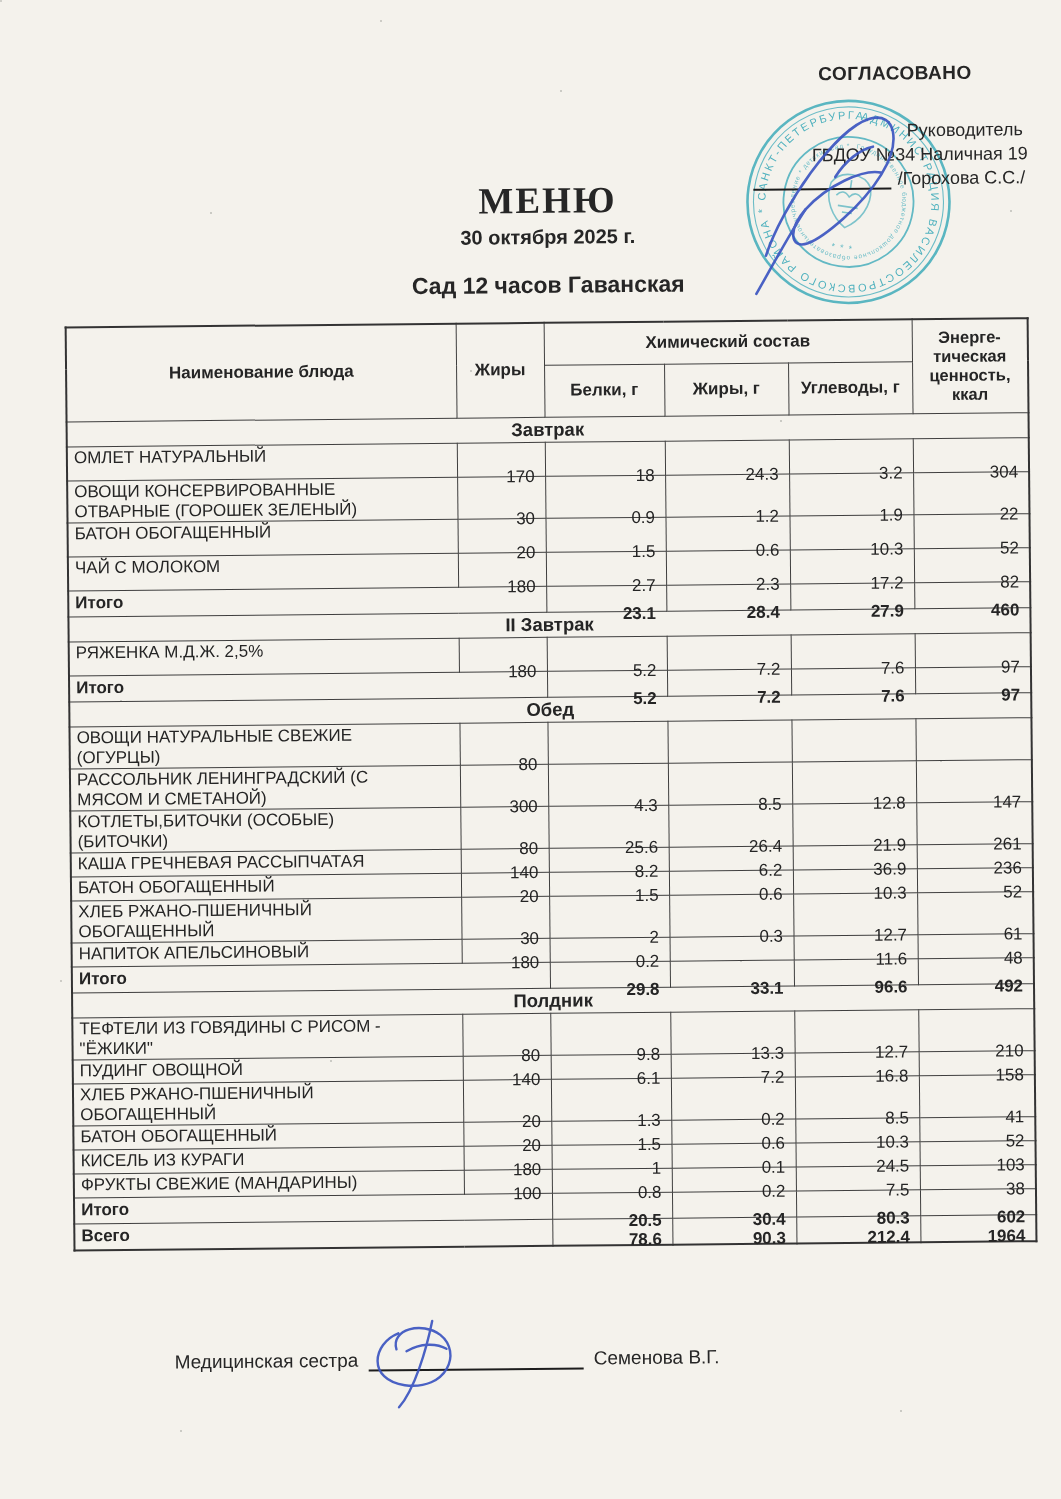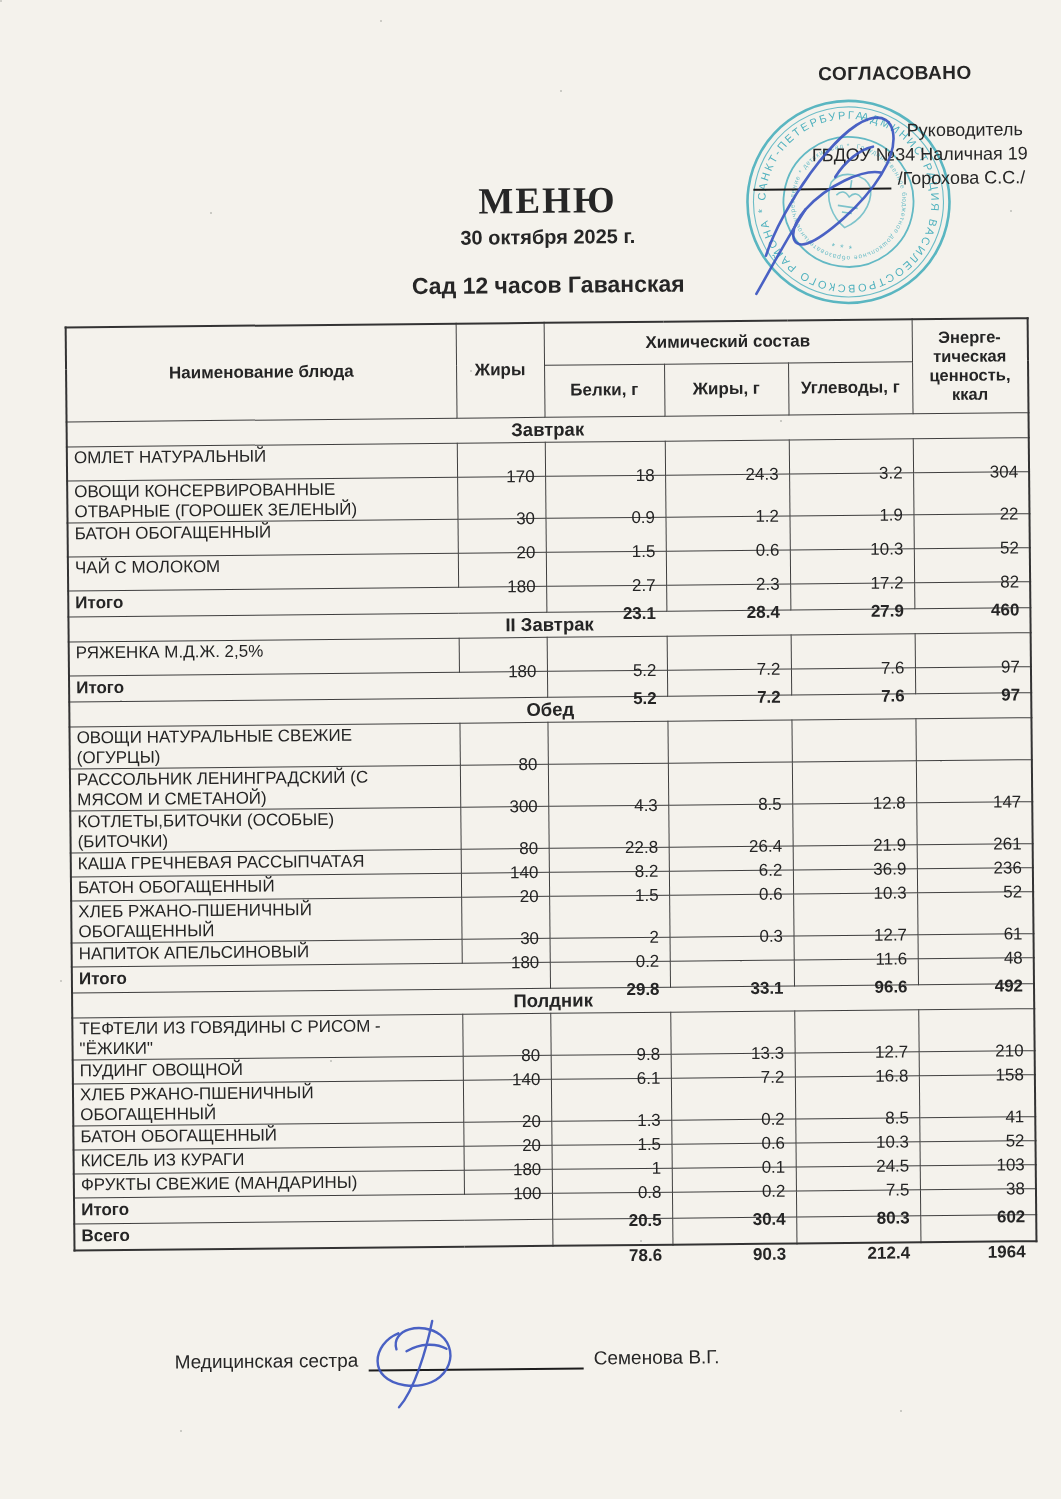--- a/index.html
+++ b/index.html
@@ -48,21 +48,21 @@
     text-align:left;vertical-align:top;padding:1px 4px 0 6px;
     line-height:1.18;white-space:pre-line;
   }
   tr.tall td{height:34px;}
   tr.short td{height:24px;}
   td.numc{text-align:right;vertical-align:bottom;padding:0 10px 0 0;line-height:1;}
   .dip{position:relative;top:9px;display:inline-block;line-height:1;}
   tr.total td{height:26px;}
   td.tlabel{font-weight:700;text-align:left;vertical-align:top;padding:2px 0 0 6px;}
   tr.total .dip{font-weight:700;top:11px;}
-  tr.grand .dip{top:20px;}
+  tr.grand .dip{top:4px;}
   
   .footer-row{position:absolute;top:1348px;left:168px;width:545px;display:flex;align-items:flex-end;}
   .footer-row .flabel{font-size:19px;white-space:nowrap;}
   .footer-row .sline{flex:1;border-bottom:2px solid #1d1d1d;height:16px;margin:0 10px;}
   .footer-row .fname{font-size:19px;white-space:nowrap;}
   .nurse-svg{position:absolute;top:1290px;left:330px;}
   
   .speckles{position:absolute;top:0;left:0;width:2px;height:2px;background:#9a9d97;opacity:.55;border-radius:50%;
     box-shadow:210px 212px 0 #8e918b, 560px 90px 0 #90938d, 780px 420px 0 #8e918b,
     120px 700px 0 #90938d, 940px 760px 0 #8e918b, 330px 1060px 0 #90938d,
@@ -227,21 +227,21 @@
           <td class="numc"><span class="dip">300</span></td>
           <td class="numc"><span class="dip">4.3</span></td>
           <td class="numc"><span class="dip">8.5</span></td>
           <td class="numc"><span class="dip">12.8</span></td>
           <td class="numc"><span class="dip">147</span></td>
         </tr>
         <tr class="dish short">
           <td class="dname">КОТЛЕТЫ,БИТОЧКИ (ОСОБЫЕ)
 (БИТОЧКИ)</td>
           <td class="numc"><span class="dip">80</span></td>
-          <td class="numc"><span class="dip">22.8</span></td>
+          <td class="numc"><span class="dip">25.6</span></td>
           <td class="numc"><span class="dip">26.4</span></td>
           <td class="numc"><span class="dip">21.9</span></td>
           <td class="numc"><span class="dip">261</span></td>
         </tr>
         <tr class="dish short">
           <td class="dname">КАША ГРЕЧНЕВАЯ РАССЫПЧАТАЯ</td>
           <td class="numc"><span class="dip">140</span></td>
           <td class="numc"><span class="dip">8.2</span></td>
           <td class="numc"><span class="dip">6.2</span></td>
           <td class="numc"><span class="dip">36.9</span></td>

